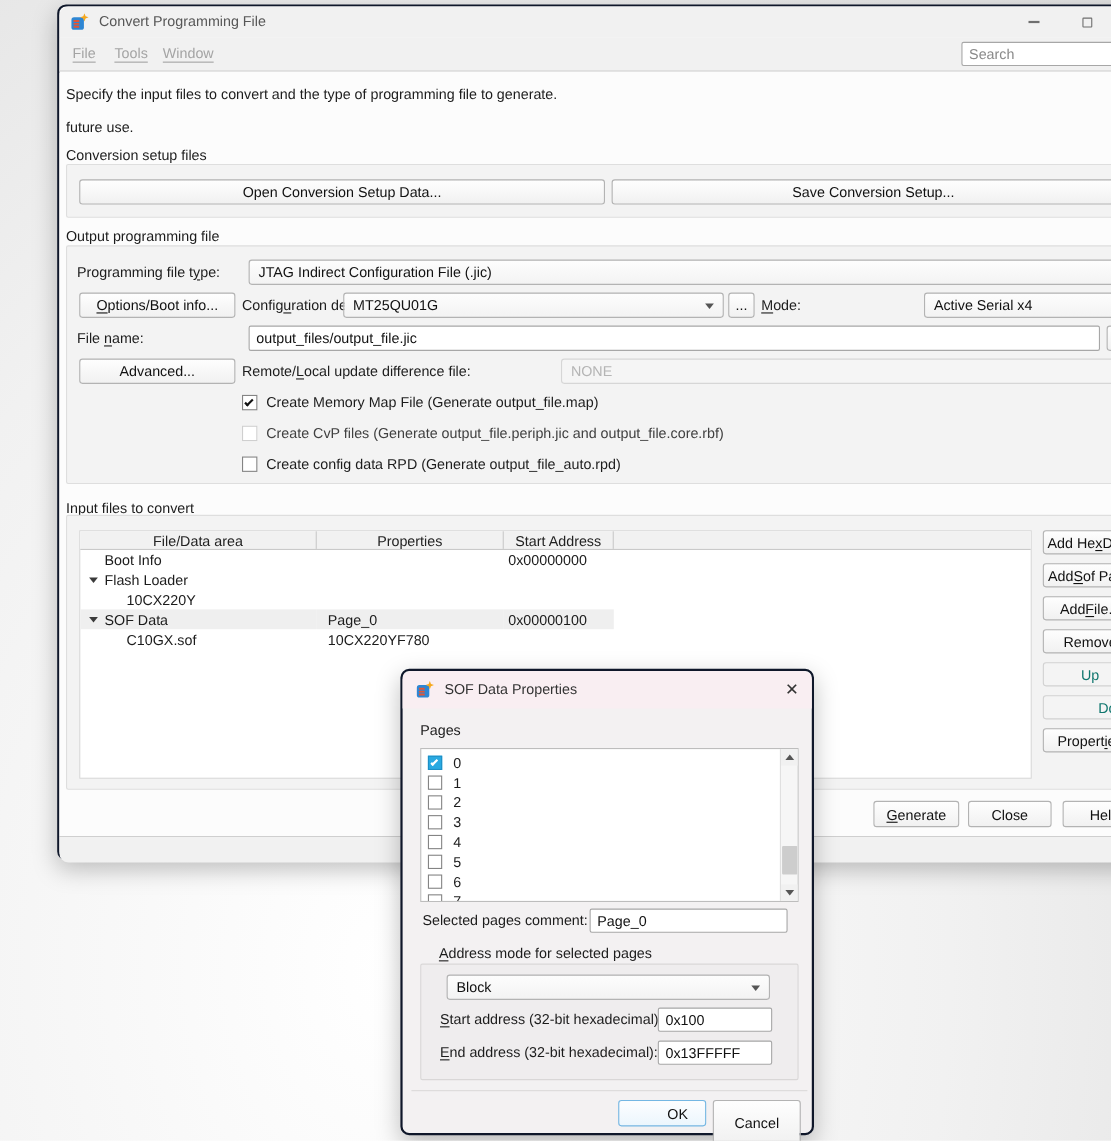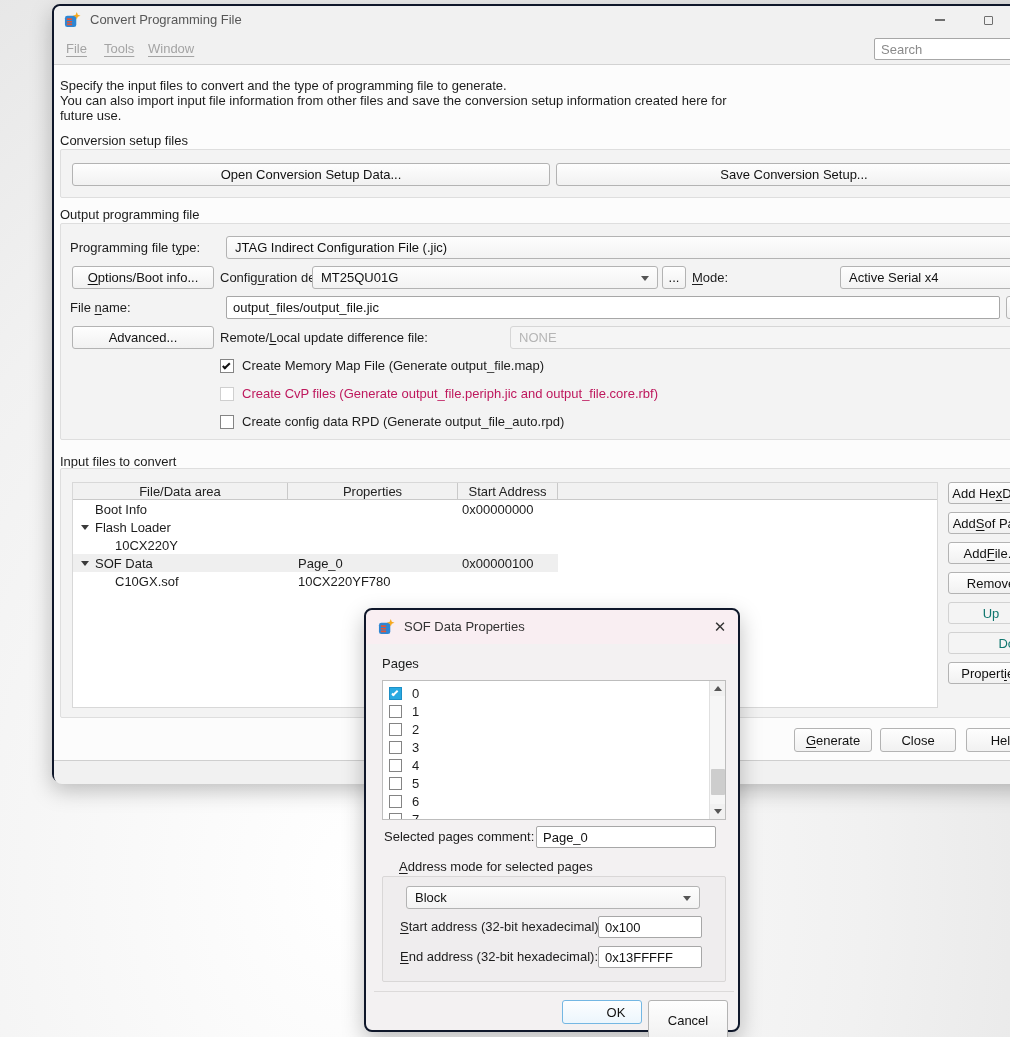--- a/index.html
+++ b/index.html
@@ -59,21 +59,21 @@
   }
   .inp::placeholder { color:#8a8a8a; }
   .lbl { position:absolute; height:23px; line-height:23px; white-space:nowrap; color:#1c1c1c; }
   .mn { text-decoration:underline; text-underline-offset:2px; }
 
   .cb { position:absolute; width:14px; height:14px; background:#fff; border:1px solid #848484; display:flex; align-items:center; justify-content:center; }
   .cb .tick { display:none; width:8px; height:4px; border-left:2px solid #111; border-bottom:2px solid #111; transform:rotate(-45deg) translate(0,-1px); }
   .cb.on .tick { display:block; }
   .cb.disabled { border-color:#cfcfcf; }
   .cb-lbl { position:absolute; height:16px; line-height:16px; white-space:nowrap; }
-  .cb-lbl.disabled { color:#be185d; }
+  .cb-lbl.disabled { color:#404040; }
 
   
   .tbl { position:absolute; background:#fff; border:1px solid #d8d8d8; }
   .t-head { display:flex; height:17px; background:#f1f1f1; border-bottom:1px solid #c9c9c9; }
   .t-hcell { display:flex; align-items:center; justify-content:center; font-size:13px; color:#222; border-right:1px solid #c9c9c9; height:100%; }
   .t-hfill { flex:1; }
   .t-row { display:flex; height:18px; align-items:center; font-size:13px; }
   .c1 { width:215px; height:100%; display:flex; align-items:center; }
   .c2 { width:170px; height:100%; display:flex; align-items:center; padding-left:10px; }
   .c3 { width:100px; height:100%; display:flex; align-items:center; padding-left:4px; }
@@ -137,21 +137,20 @@
         <circle cx="8" cy="8" r="7.2" fill="#2b7fd0"></circle>
         <path d="M3 5 C4 3.4 6 2.9 7 3.4 C8.1 4 7.6 5.6 6.5 6.1 C5.4 6.6 3.9 6.6 3 5 Z" fill="#57b33e"></path>
         <path d="M9 7.4 C11 6.6 13 7.5 13.5 9 C14 10.6 12 12.6 10 12 C8 11.4 7.6 8.9 9 7.4 Z" fill="#57b33e"></path>
         <path d="M4 9 C5.1 8.5 6.5 9.1 6.5 10.5 C6.5 12 5 13 4 12.5 C3 11.9 3 9.6 4 9 Z" fill="#57b33e"></path>
       </svg>
     </div>
 
     <div class="content"></div>
 
     <div class="abs" style="left:6px; top:72px;">Specify the input files to convert and the type of programming file to generate.</div>
-    <div class="abs" style="left:6px; top:87px;">You can also import input file information from other files and save the conversion setup information created here for</div>
     <div class="abs" style="left:6px; top:102px;">future use.</div>
 
     <div class="seclbl" style="left:6px; top:127px;">Conversion setup files</div>
     <div class="gbox" style="left:6px; top:143px; width:986px; height:49px;"></div>
     <div class="btn" style="left:18px; top:157px; width:478px;">Open Conversion Setup Data...</div>
     <div class="btn" style="left:502px; top:157px; width:476px;">Save Conversion Setup...</div>
 
     <div class="seclbl" style="left:6px; top:201px;">Output programming file</div>
     <div class="gbox" style="left:6px; top:217px; width:986px; height:217px;"></div>
 

